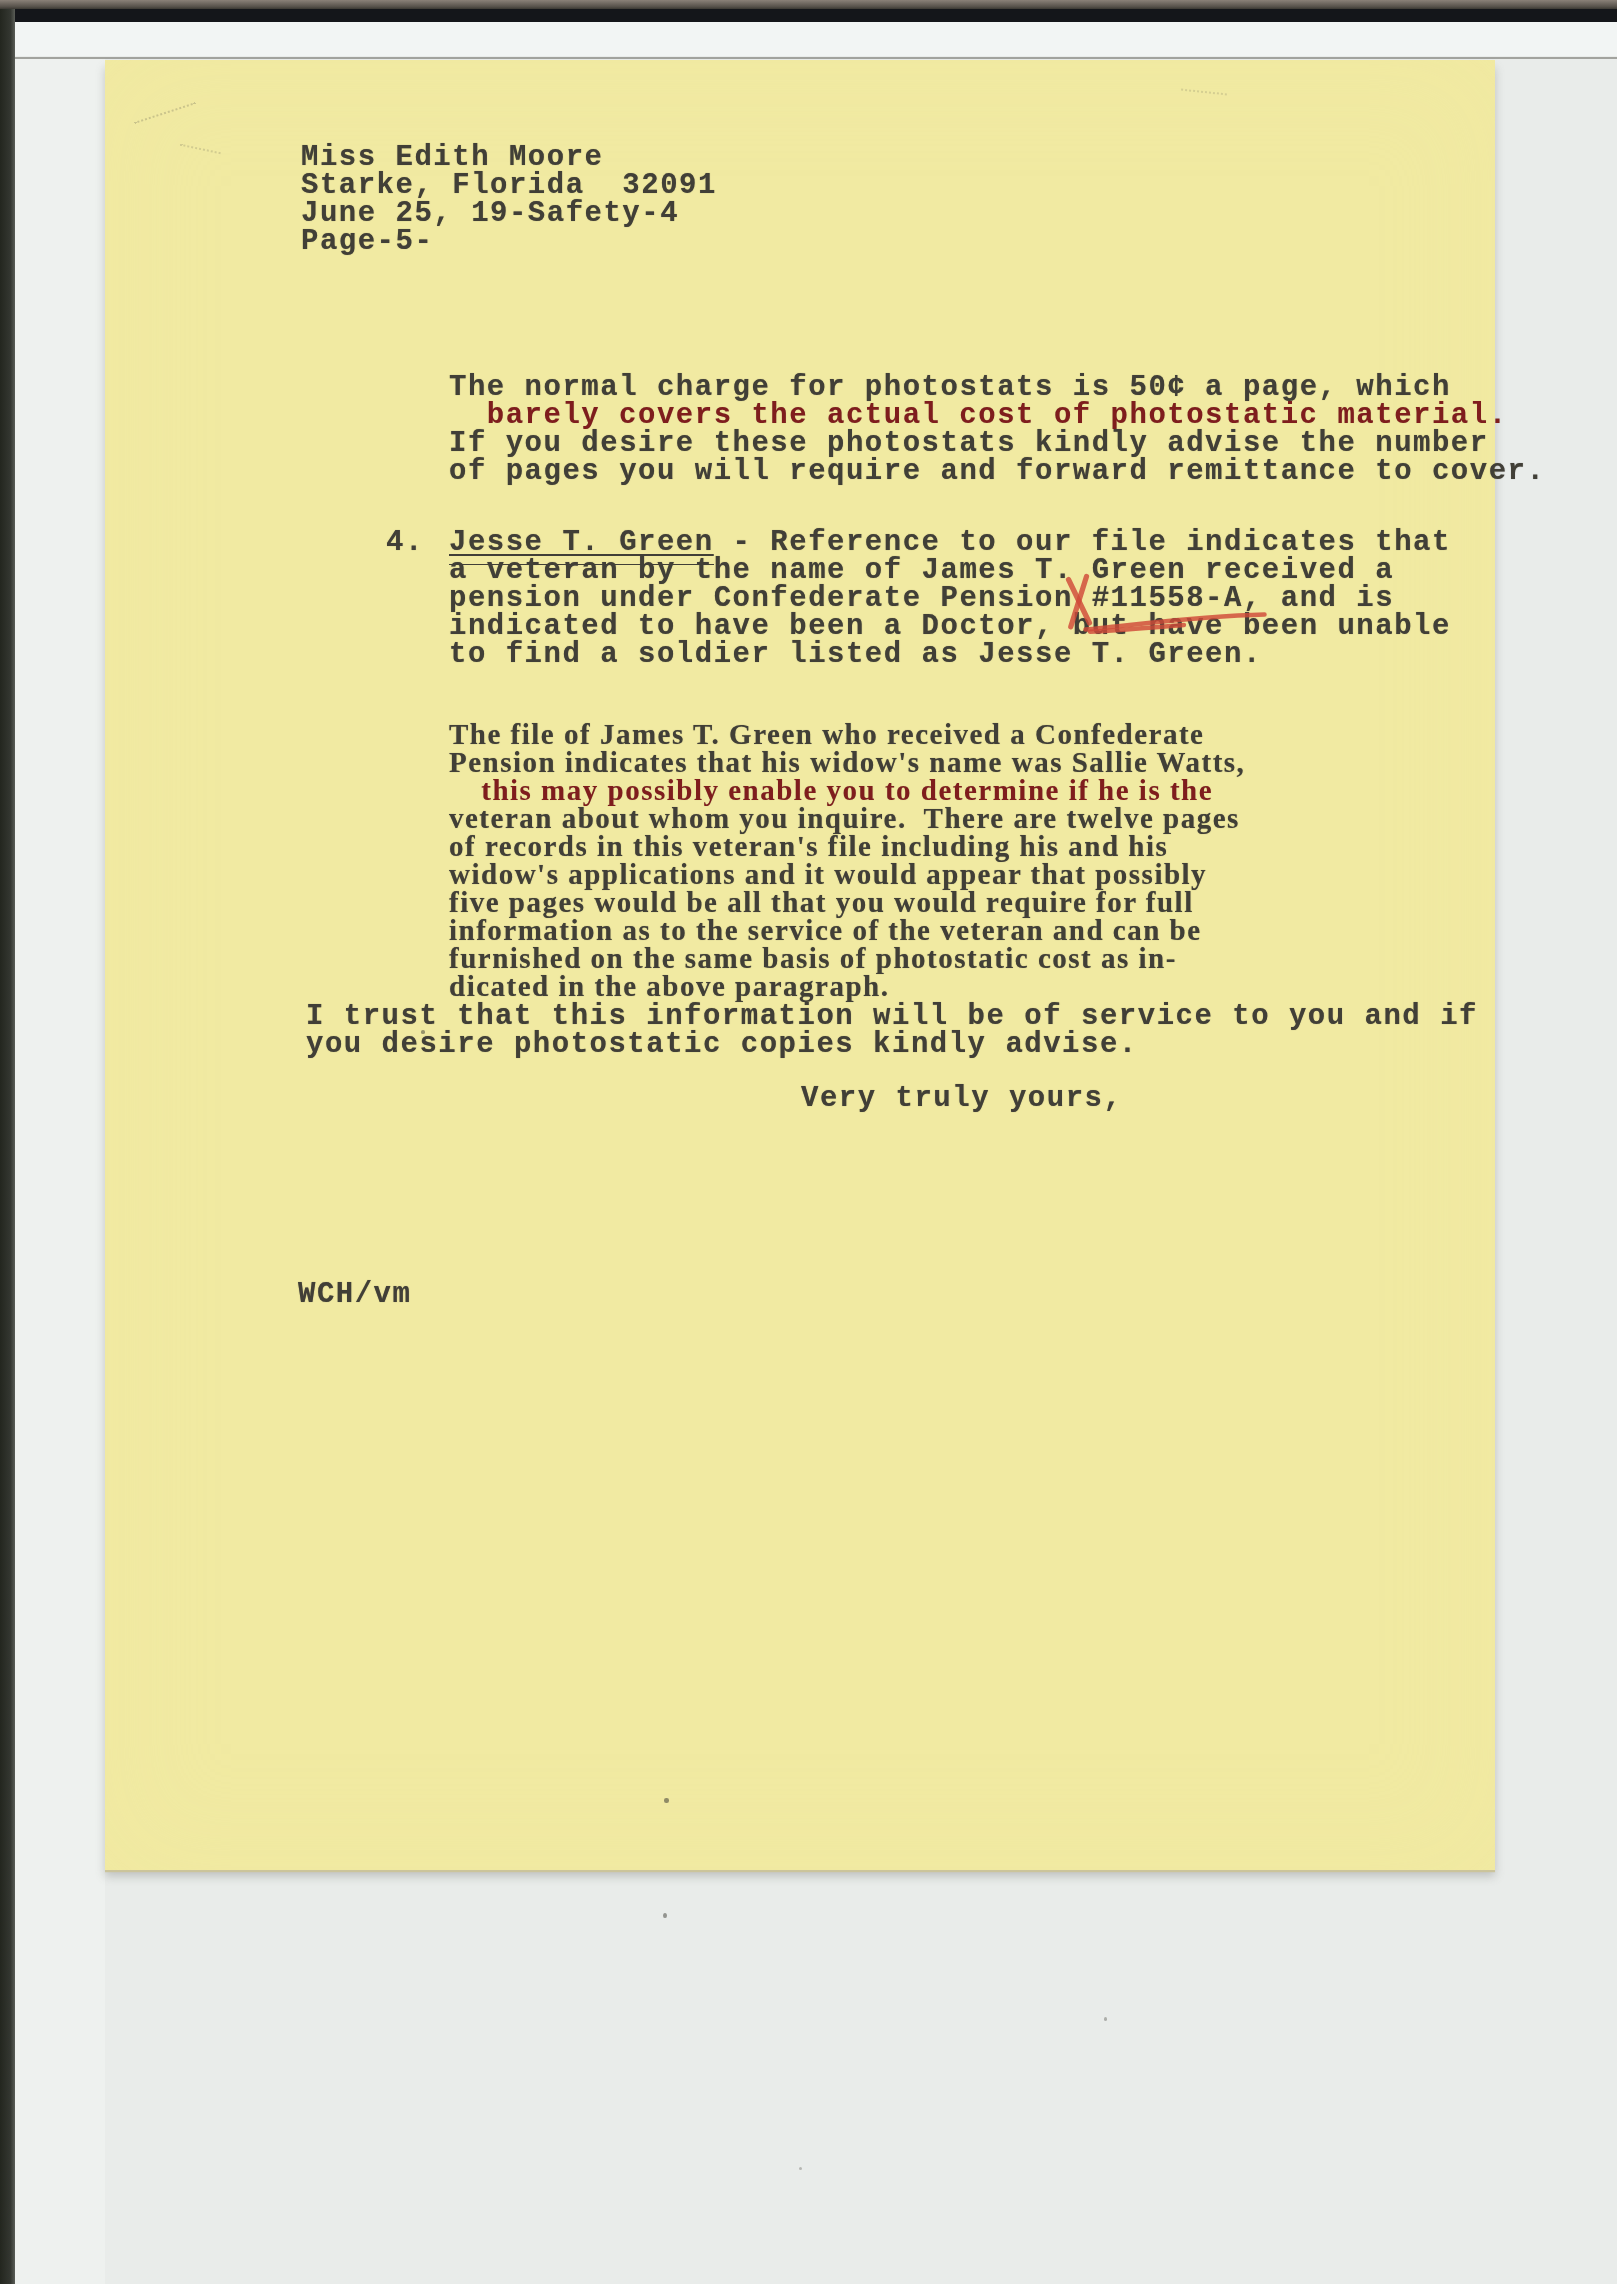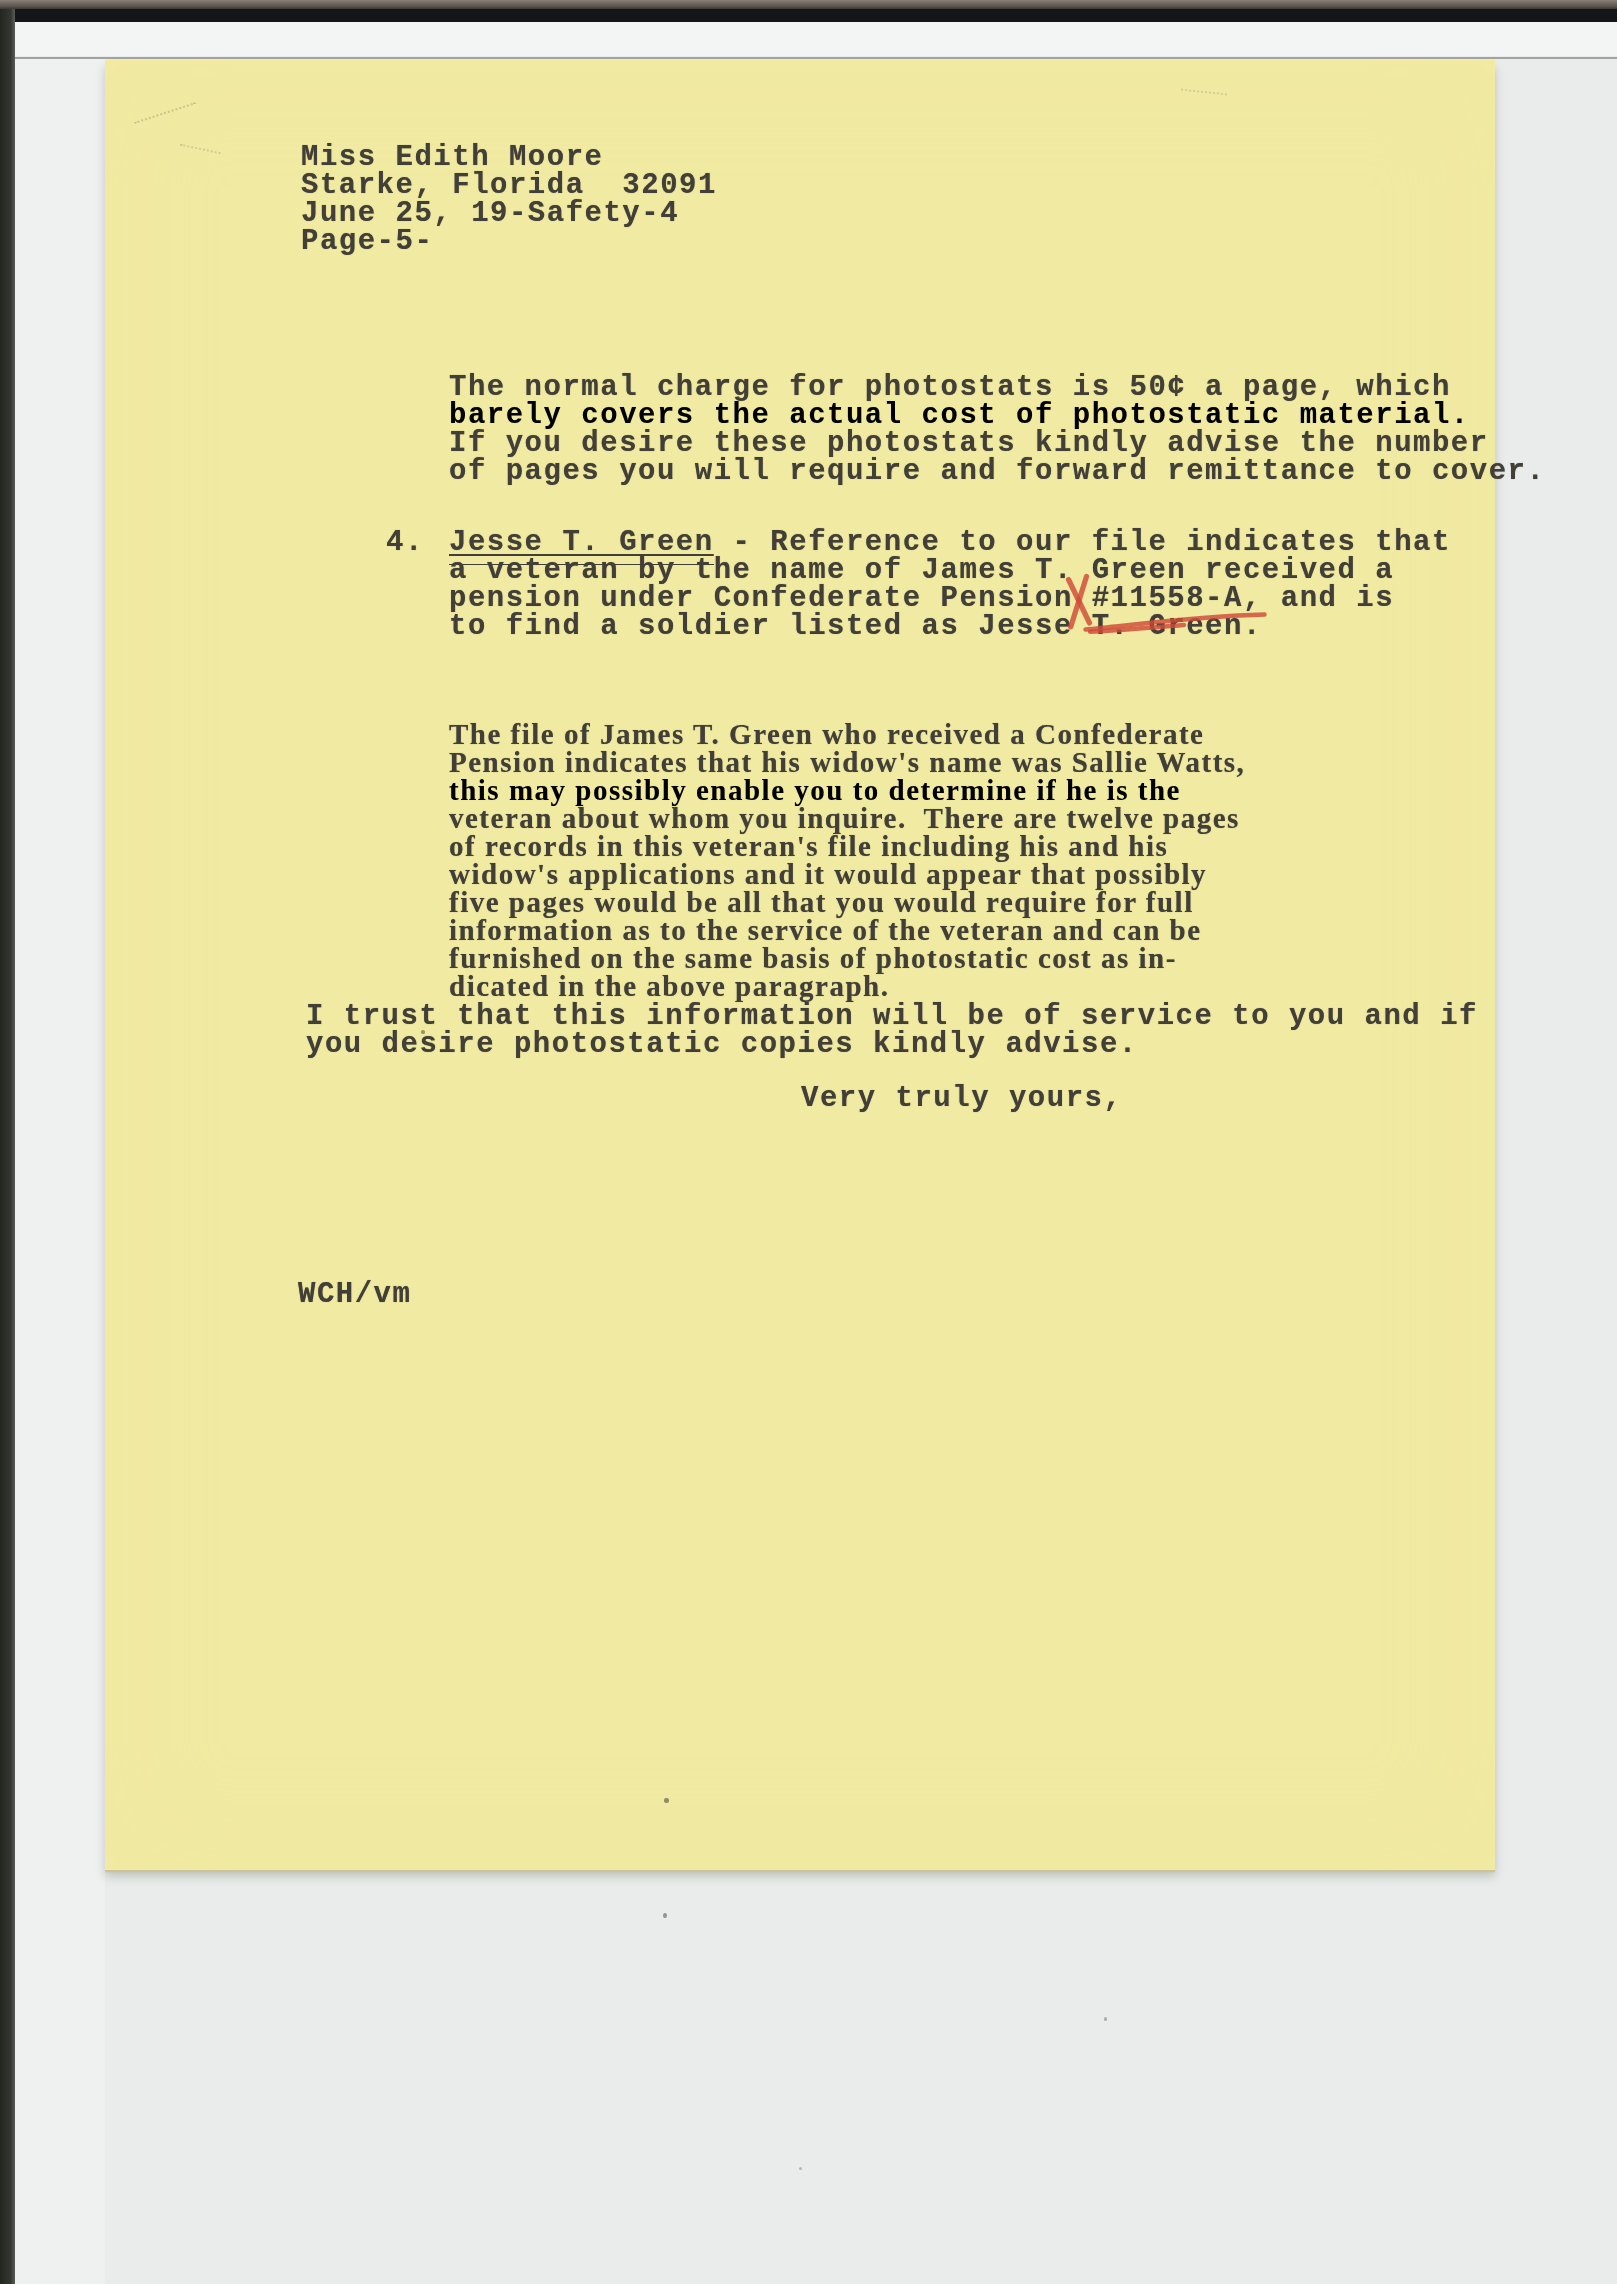--- a/index.html
+++ b/index.html
@@ -25,21 +25,21 @@
     position:absolute;left:105px;top:60px;width:1390px;height:1810px;
     background:#f1eaa2;
     box-shadow:0 2.2px 0 #cbc49b, 0 6.7px 9px rgba(105,110,105,.33),
                inset 0 0 105px rgba(240,232,160,.35);
   }
 
   .block{position:absolute;color:#413f37;font-size:29px;font-weight:bold;
     line-height:28px;letter-spacing:1.5px;
     text-shadow:0 0 0.9px rgba(62,60,50,.55);}
   .line{white-space:pre;}
-  .light{color:#000000;text-shadow:0 0 0.7px rgba(95,93,76,.4);}
+  .light{color:#7f1d1d;text-shadow:0 0 0.7px rgba(95,93,76,.4);text-align:center;}
 
   
   .item-number{position:absolute;left:0;top:0;}
   .item-body{margin-left:63px;}
 
   
   .u{text-decoration:underline;text-decoration-thickness:1.9px;text-underline-offset:3.7px;
      border-bottom:1.9px solid currentColor;padding-bottom:5px;}
 
   
@@ -93,20 +93,21 @@
       <div class="item-body">
         <div class="line"><span class="u">Jesse T. Green</span><span> - Reference to our file indicates that</span></div>
         <div class="line">a veteran by the name of James T. Green received a</div>
         <div class="line"><span>pension under Confederate Pension </span><span class="marked-wrap"><span>#11558-A</span><svg class="red-x" viewBox="0 0 48 80">
                 <path d="M10 10 L38 68"></path>
                 <path d="M34 6 L13 73"></path>
               </svg><svg class="red-underline" viewBox="0 0 252 32" preserveAspectRatio="none">
                 <path d="M6 26 C70 20 160 8 246 6"></path>
                 <path d="M12 29 C52 27 96 23 138 20"></path>
               </svg></span><span>, and is</span></div>
+        <div class="line">indicated to have been a Doctor, but have been unable</div>
         <div class="line">to find a soldier listed as Jesse T. Green.</div>
       </div>
     </div>
 
     <div class="block" style="left:344px;top:660px;font-family:Liberation Serif, serif;">
       <div class="line">The file of James T. Green who received a Confederate</div>
       <div class="line">Pension indicates that his widow's name was Sallie Watts,</div>
       <div class="line light">this may possibly enable you to determine if he is the</div>
       <div class="line">veteran about whom you inquire.  There are twelve pages</div>
       <div class="line">of records in this veteran's file including his and his</div>

